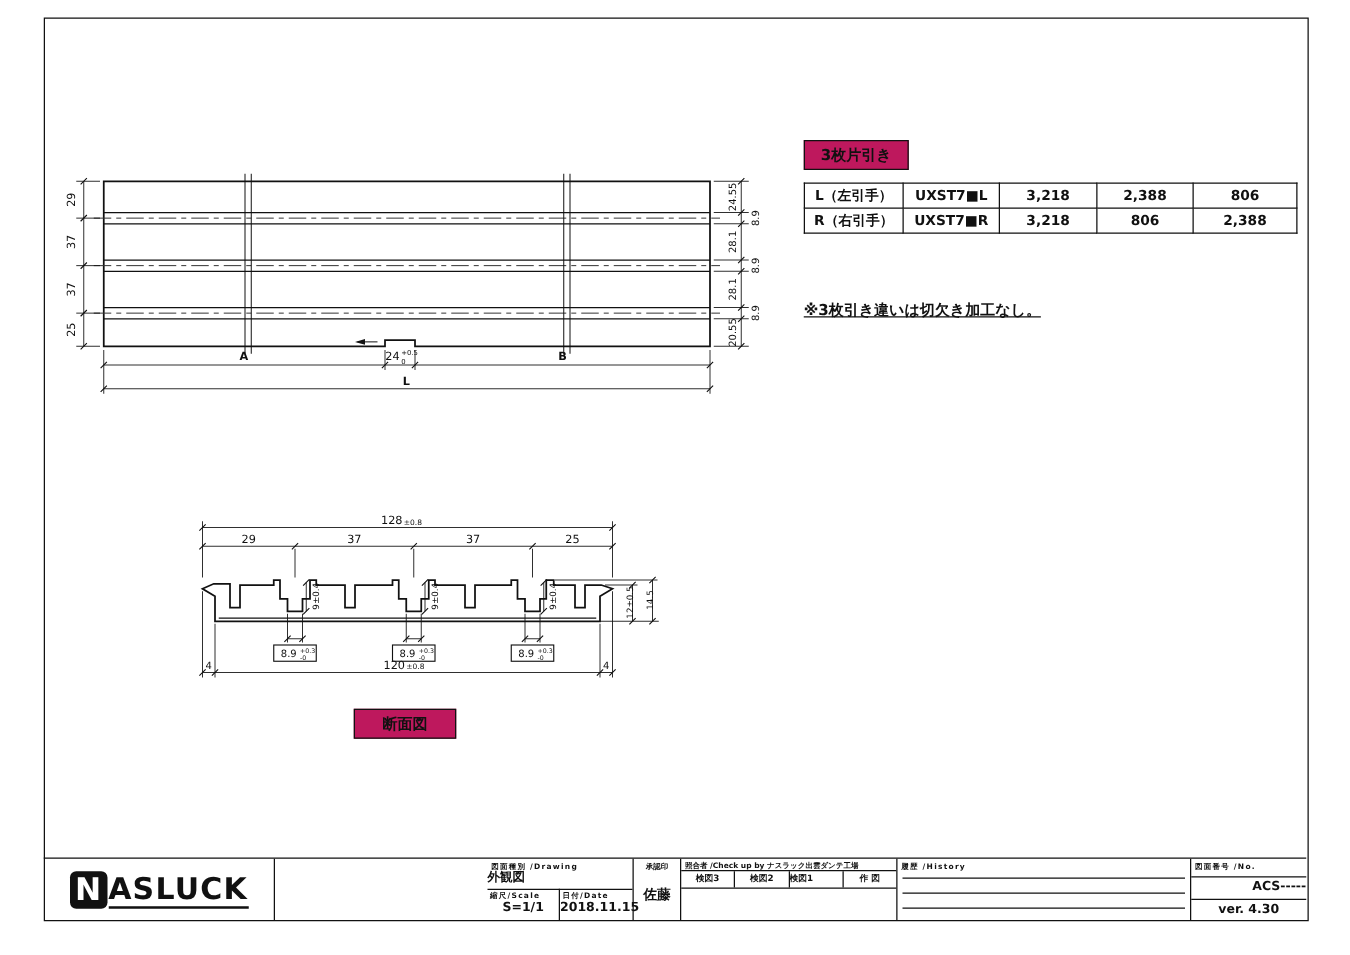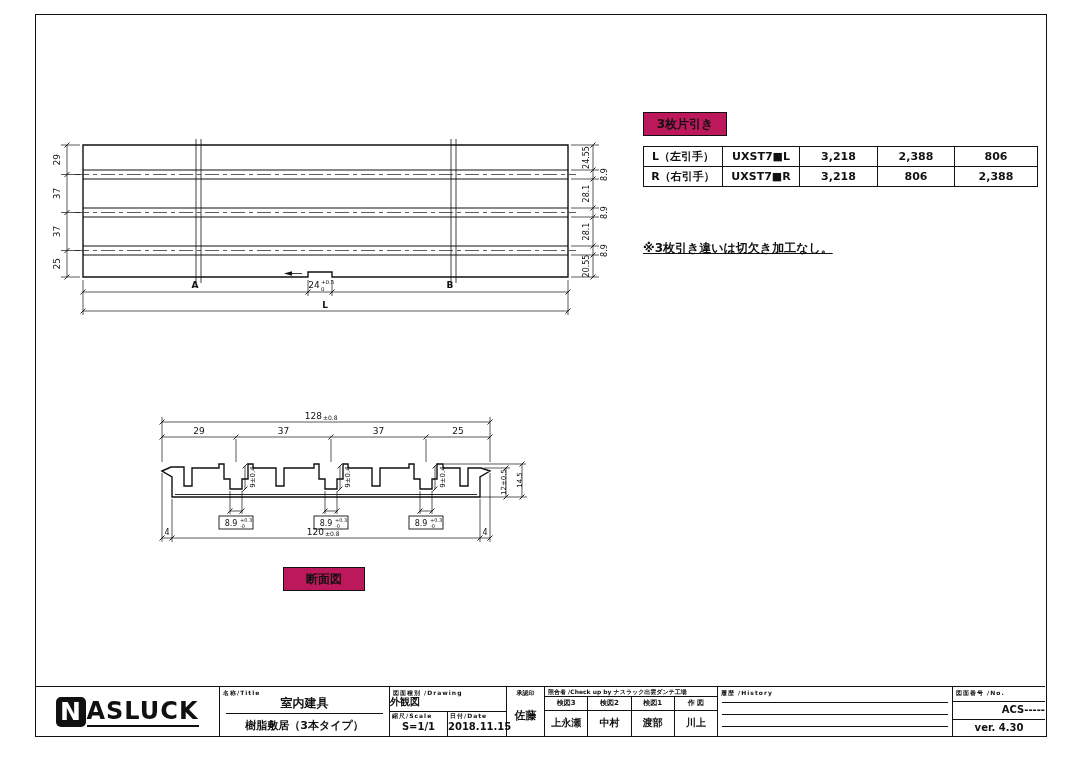--- a/index.html
+++ b/index.html
@@ -180,26 +180,20 @@
 
 <div class="abs tb">
 
   <div class="cell" style="left:0;width:185px;">
     <div class="logo">
       <span class="nbox">N</span>
         <span class="rest">ASLUCK</span>
     </div>
   </div>
 
-  <div class="cell" style="left:185px;width:170px;">
-    <div class="abs tiny" style="left:3px;top:2px;">名称/Title</div>
-    <div class="abs" style="left:0;top:8px;width:100%;text-align:center;font-size:12px;">室内建具</div>
-    <div class="abs" style="left:6px;right:6px;top:26px;border-top:1px solid #111;"></div>
-    <div class="abs" style="left:0;top:31px;width:100%;text-align:center;font-size:11px;">樹脂敷居（3本タイプ）</div>
-  </div>
 
   <div class="cell" style="left:355px;width:117px;">
     <div class="abs tiny" style="left:3px;top:2px;">図面種別 /Drawing</div>
     <div class="abs" style="left:0;top:8px;width:100%;text-align:left;font-size:10px;">外観図</div>
     <div class="abs" style="left:0;right:0;top:24px;border-top:1px solid #111;"></div>
     <div class="abs" style="left:0;top:24px;width:57px;height:25px;border-right:1px solid #111;">
       <div class="tiny" style="padding:1px 0 0 2px;">縮尺/Scale</div>
       <div style="text-align:center;font-size:10px;">S=1/1</div>
     </div>
     <div class="abs" style="left:58px;top:24px;right:0;height:25px;">
@@ -211,28 +205,22 @@
   <div class="cell" style="left:472px;width:38px;">
     <div class="tiny" style="text-align:center;padding-top:2px;letter-spacing:0;">承認印</div>
     <div class="vcenter" style="height:34px;font-size:11px;">佐藤</div>
   </div>
 
   <div class="cell" style="left:510px;width:173px;">
     <div class="abs tiny" style="left:3px;top:1px;letter-spacing:0;">照合者 /Check up by ナスラック出雲ダンテ工場</div>
     <div class="abs" style="left:0;right:0;top:9px;height:13px;border-top:1px solid #111;border-bottom:1px solid #111;display:flex;">
       <div style="flex:1;border-right:1px solid #111;text-align:center;font-size:7px;line-height:13px;">検図3</div>
       <div style="flex:1;border-right:1px solid #111;text-align:center;font-size:7px;line-height:13px;">検図2</div>
-      <div style="flex:1;border-right:1px solid #111;text-align:center;font-size:7px;line-height:13px;">検図1</div>
+      <div style="flex:1;border-right:1px solid #111;text-align:left;font-size:7px;line-height:13px;">検図1</div>
       <div style="flex:1;text-align:center;font-size:7px;line-height:13px;">作 図</div>
-    </div>
-    <div class="abs" style="left:0;right:0;top:23px;bottom:0;display:flex;">
-      <div style="flex:1;border-right:1px solid #111;text-align:center;font-size:10px;line-height:25px;">上永瀬</div>
-      <div style="flex:1;border-right:1px solid #111;text-align:center;font-size:10px;line-height:25px;">中村</div>
-      <div style="flex:1;border-right:1px solid #111;text-align:center;font-size:10px;line-height:25px;">渡部</div>
-      <div style="flex:1;text-align:center;font-size:10px;line-height:25px;">川上</div>
     </div>
   </div>
 
   <div class="cell" style="left:683px;width:235px;">
     <div class="abs tiny" style="left:3px;top:2px;">履歴 /History</div>
     <div class="hline" style="top:15px;"></div>
     <div class="hline" style="top:27px;"></div>
     <div class="hline" style="top:39px;"></div>
   </div>
 

